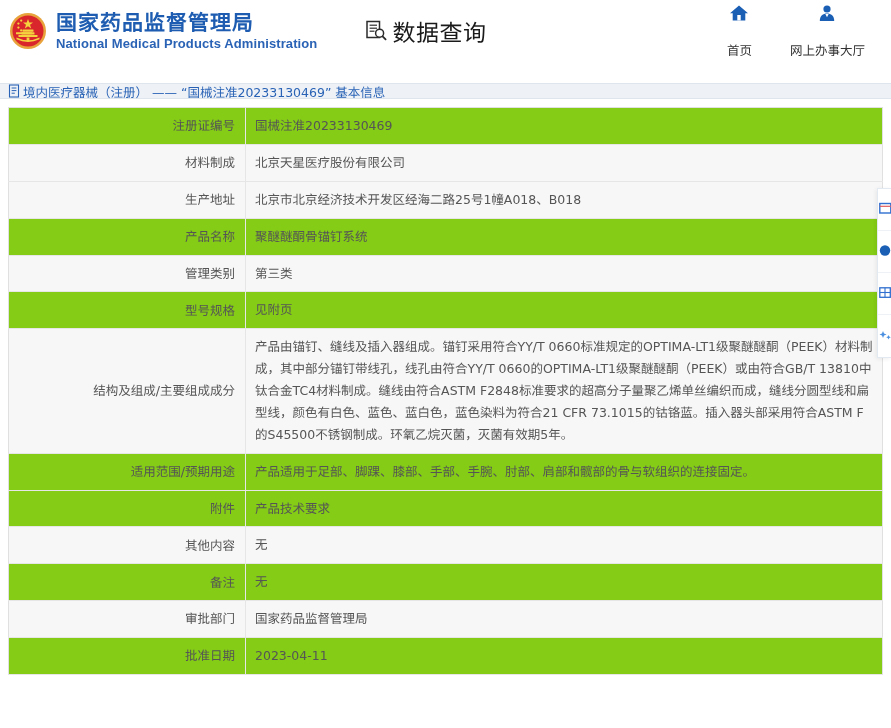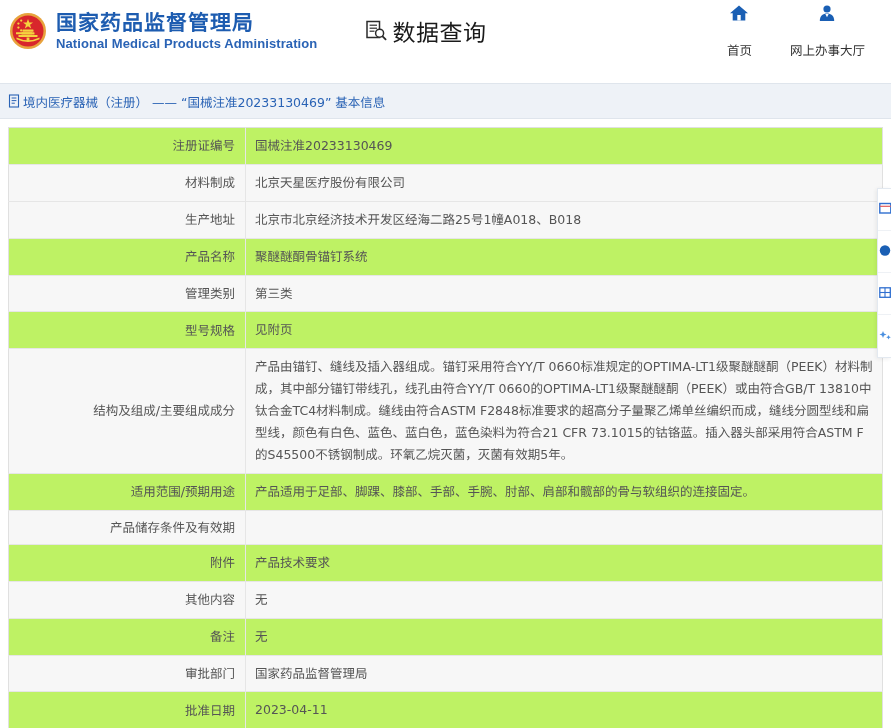--- a/index.html
+++ b/index.html
@@ -83,21 +83,21 @@
   .nav-icon { height: 20px; display: flex; align-items: center; justify-content: center; }
   .nav-label {
     font-size: 12.5px;
     color: #333;
     font-family: "DejaVu Sans", "Liberation Sans", sans-serif;
     white-space: nowrap;
   }
 
   
   .crumb-bar {
-    height: 36px;
+    height: 16px;
     background: #eef2f7;
     border-top: 1px solid #dfe5ec;
     border-bottom: 1px solid #dfe5ec;
     display: flex;
     align-items: center;
     padding-left: 8px;
     margin-top: 21px;
   }
   .crumb-icon { width: 13px; height: 14px; margin-right: 2px; flex: 0 0 13px; }
   .crumb-text {
@@ -114,21 +114,21 @@
   }
   table.detail {
     width: 875px;
     border-collapse: collapse;
     table-layout: fixed;
     border: 1px solid #e0e0e0;
     border-top: 1px solid #e0e0e0;
   }
   table.detail tr { border-bottom: 1px solid #e6e6e6; }
   table.detail tr.alt { background: #f7f7f7; }
-  table.detail tr.plain { background: #bef264; }
+  table.detail tr.plain { background: #84cc16; }
   table.detail th {
     width: 237px;
     text-align: right;
     vertical-align: middle;
     padding: 7px 10px 7px 4px;
     font-weight: normal;
     font-size: 12.5px;
     color: #555555;
     border-right: 1px solid #e6e6e6;
     font-family: "DejaVu Sans", "Liberation Sans", sans-serif;
@@ -290,24 +290,20 @@
       <tr class="alt">
         <th>结构及组成/主要组成成分</th>
         <td class="tall">产品由锚钉、缝线及插入器组成。锚钉采用符合YY/T 0660标准规定的OPTIMA-LT1级聚醚醚酮（PEEK）材料制成，其中部分锚钉带线孔，线孔由符合YY/T 0660的OPTIMA-LT1级聚醚醚酮（PEEK）或由符合GB/T 13810中钛合金TC4材料制成。缝线由符合ASTM F2848标准要求的超高分子量聚乙烯单丝编织而成，缝线分圆型线和扁型线，颜色有白色、蓝色、蓝白色，蓝色染料为符合21 CFR 73.1015的钴铬蓝。插入器头部采用符合ASTM F的S45500不锈钢制成。环氧乙烷灭菌，灭菌有效期5年。</td>
       </tr>
 
       <tr class="plain">
         <th>适用范围/预期用途</th>
         <td>产品适用于足部、脚踝、膝部、手部、手腕、肘部、肩部和髋部的骨与软组织的连接固定。</td>
       </tr>
 
-      <tr class="alt">
-        <th>产品储存条件及有效期</th>
-        <td></td>
-      </tr>
 
       <tr class="plain">
         <th>附件</th>
         <td>产品技术要求</td>
       </tr>
 
       <tr class="alt">
         <th>其他内容</th>
         <td>无</td>
       </tr>

